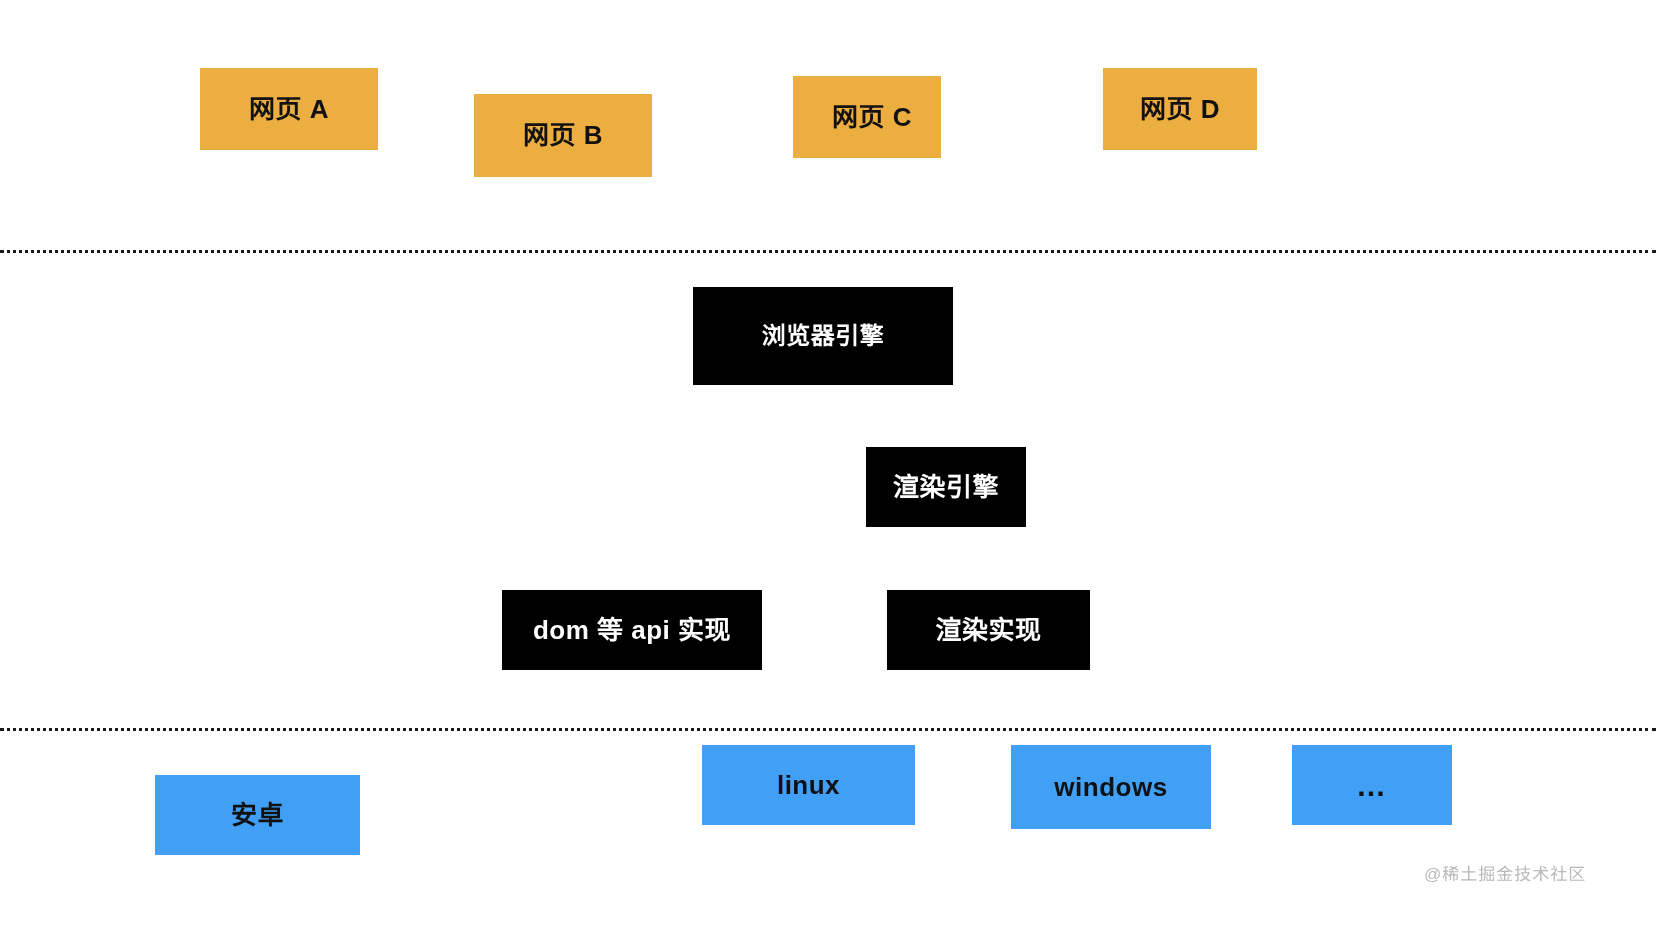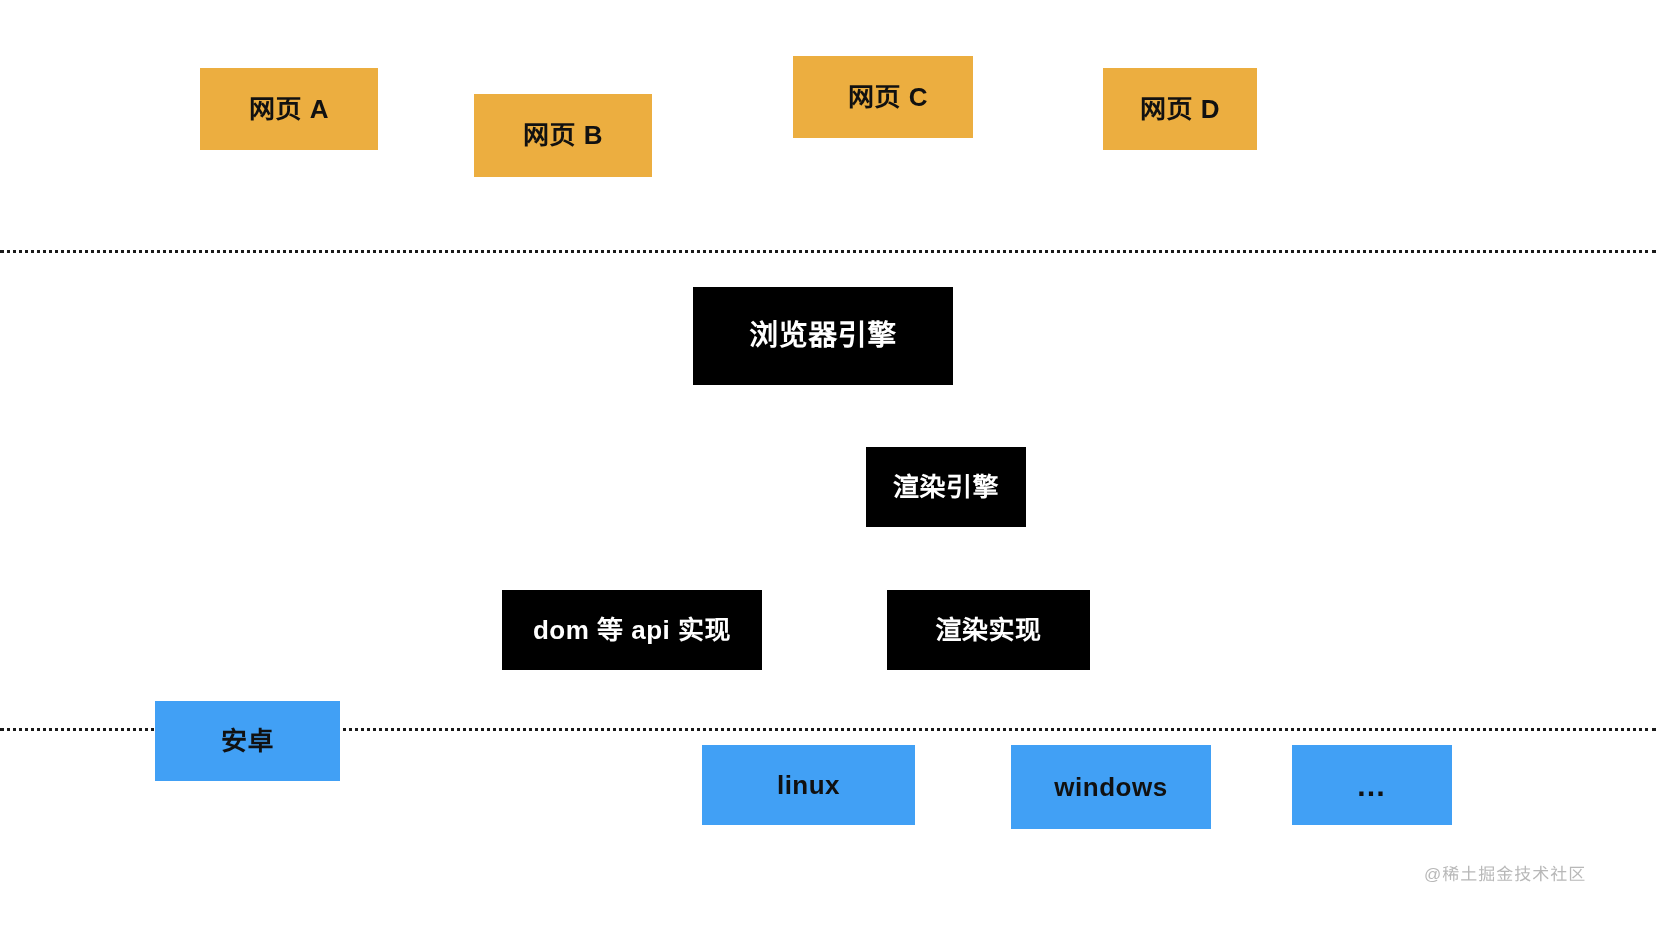--- a/index.html
+++ b/index.html
@@ -46,21 +46,21 @@
   }
 
   
   .node.engine-node {
     background: #000000;
     color: #ffffff;
     font-size: 26px;
     font-weight: 700;
   }
   .node.engine-node.large {
-    font-size: 29px;
+    font-size: 24px;
   }
 
   
   .node.os-node {
     background: #41A0F5;
     color: #111111;
     font-size: 26px;
     font-weight: 700;
   }
   .node.os-node.ellipsis-node {
@@ -91,24 +91,24 @@
 </style>
 </head>
 <body>
 
 <div id="diagram-canvas">
 
 <div class="divider" style="top: 250px;"></div>
     <div class="divider" style="top: 728px;"></div>
     <div class="node page-node" style="left: 200px; top: 68px; width: 178px; height: 82px;">网页 A</div>
     <div class="node page-node" style="left: 474px; top: 68px; width: 178px; height: 83px; margin-top: 26px;">网页 B</div>
-    <div class="node page-node" style="left: 793px; top: 56px; width: 180px; height: 82px; padding-left: 10px;">网页 C</div>
+    <div class="node page-node" style="left: 793px; top: 76px; width: 148px; height: 82px; padding-left: 10px;">网页 C</div>
     <div class="node page-node" style="left: 1103px; top: 68px; width: 154px; height: 82px;">网页 D</div>
     <div class="node engine-node large" style="left: 693px; top: 287px; width: 260px; height: 98px;">浏览器引擎</div>
     <div class="node engine-node" style="left: 866px; top: 447px; width: 160px; height: 80px;">渲染引擎</div>
     <div class="node engine-node" style="left: 502px; top: 590px; width: 260px; height: 80px;">dom 等 api 实现</div>
     <div class="node engine-node" style="left: 887px; top: 590px; width: 203px; height: 80px;">渲染实现</div>
-    <div class="node os-node" style="left: 155px; top: 701px; width: 185px; height: 80px;">安卓</div>
+    <div class="node os-node" style="left: 155px; top: 775px; width: 205px; height: 80px;">安卓</div>
     <div class="node os-node" style="left: 702px; top: 745px; width: 213px; height: 80px;">linux</div>
     <div class="node os-node" style="left: 1011px; top: 745px; width: 200px; height: 84px;">windows</div>
     <div class="node os-node ellipsis-node" style="left: 1292px; top: 745px; width: 160px; height: 80px;">…</div>
     <div class="watermark" style="left: 1404px; top: 860px;">@稀土掘金技术社区</div>
   </div>
 
 </body></html>

